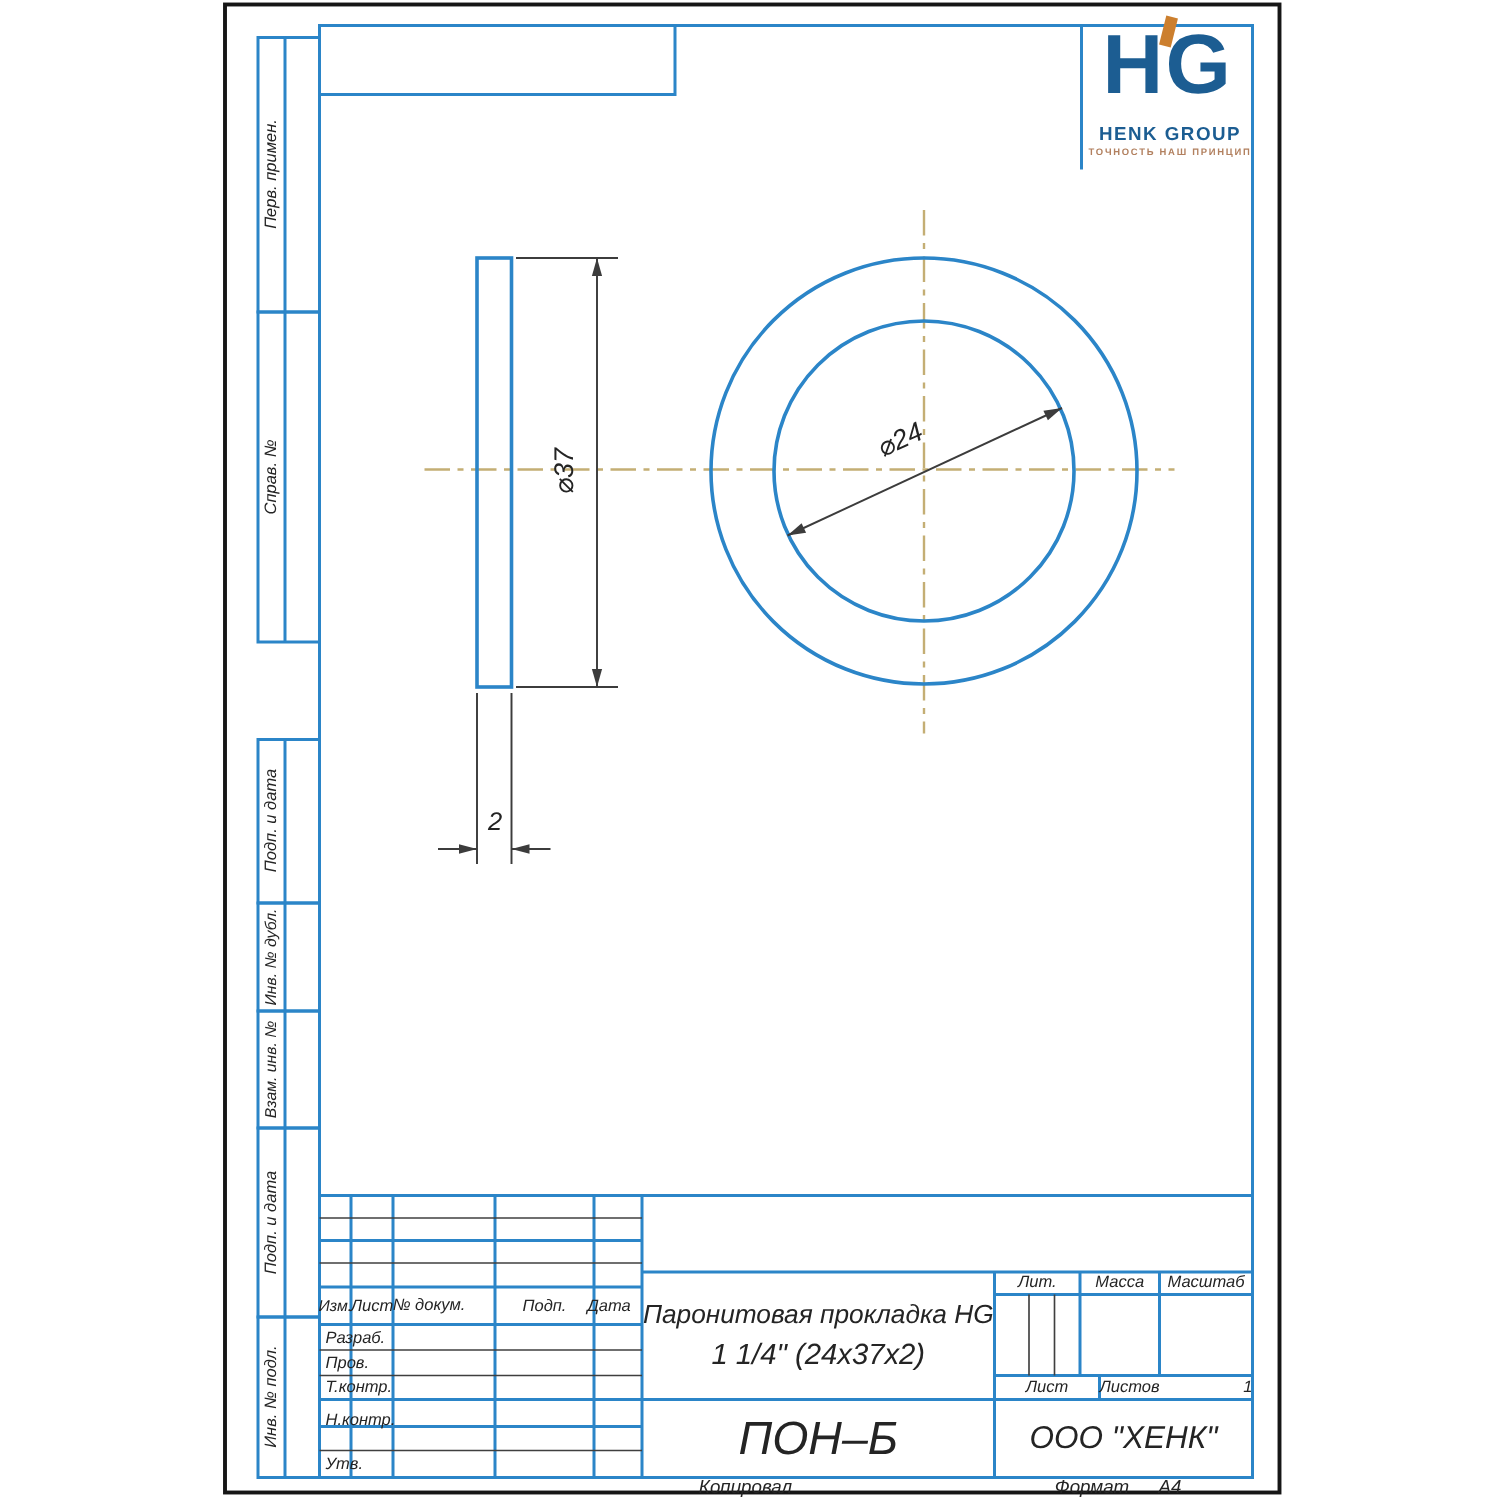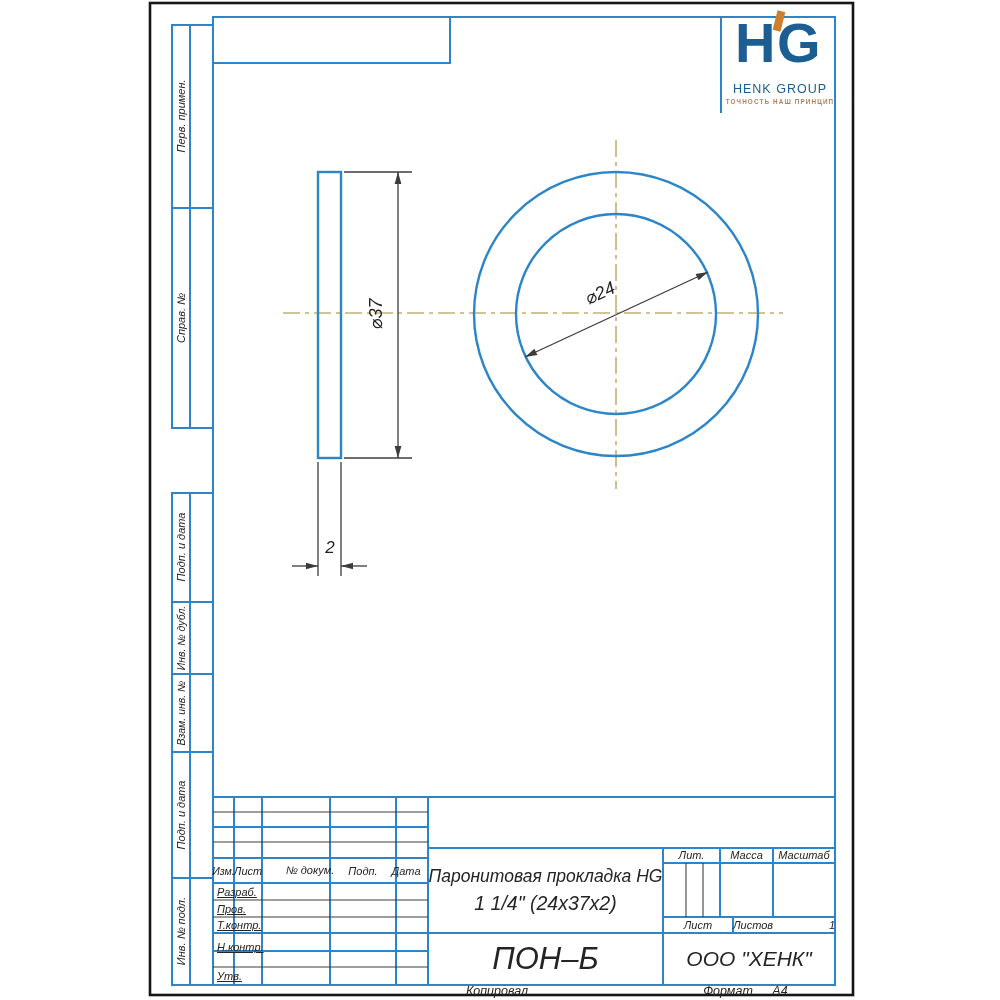--- a/index.html
+++ b/index.html
@@ -9,29 +9,29 @@
   .pg{stroke:#161616;stroke-width:2.6;fill:#ffffff;}
   .b{stroke:var(--frame_blue);stroke-width:2;fill:none;}
   .d{stroke:var(--frame_blue);stroke-width:2.4;fill:none;}
   .k{stroke:#3f3f3f;stroke-width:1.1;fill:none;}
   .c{stroke:var(--centerline_tan);stroke-width:1.6;fill:none;stroke-dasharray:17 5 4 5;}
   .m{stroke:var(--dim_dark);stroke-width:1.3;fill:none;}
   .ar{fill:var(--dim_dark);stroke:none;}
   .t{position:absolute;display:flex;align-items:center;justify-content:center;
      font-style:italic;color:#242424;white-space:nowrap;}
   .vt{transform:rotate(-90deg);}
-  .lbl{justify-content:flex-start;padding-left:4px;box-sizing:border-box;text-decoration:underline;}
+  .lbl{justify-content:flex-start;padding-left:4px;box-sizing:border-box;}
   .dim{font-size:18px;}
   .titlebox{flex-direction:column;line-height:1.45;}
   .mono{position:absolute;left:733px;top:8px;width:96px;height:76px;font-style:normal;}
   .mono .glyph{position:absolute;top:0;font-weight:700;font-size:56px;line-height:70px;
      color:var(--brand_blue);font-family:"Liberation Sans","DejaVu Sans",sans-serif;}
   .orangemark{position:absolute;left:42px;top:3px;width:8px;height:20px;
      background:var(--brand_orange);transform:rotate(14deg);}
-  .brandname{left:731px;top:82px;width:98px;height:13px;font-style:normal;font-weight:400;
+  .brandname{left:731px;top:82px;width:98px;height:13px;font-style:normal;font-weight:700;
      font-size:12.5px;letter-spacing:1px;color:var(--brand_blue);}
   .tagline{left:726px;top:97px;width:108px;height:9px;font-style:normal;font-weight:700;
      font-size:6.3px;letter-spacing:1.15px;color:var(--tagline_brown);}
 </style>
 </head>
 <body>
 
 <div class="stage" style="--frame_blue: #2b85c8; --centerline_tan: #c4ae74; --dim_dark: #3c3c3c; --brand_blue: #1c5d92; --brand_orange: #cc7f2e; --tagline_brown: #b2805f;">
 
   <svg width="1000" height="1000" viewBox="0 0 1000 1000">
@@ -129,21 +129,21 @@
   <span class="t vt" style="left:91px;top:107px;width:180px;height:18px;font-size:11px">Перв. примен.</span>
   <span class="t vt" style="left:73px;top:309px;width:216px;height:18px;font-size:11px">Справ. №</span>
   <span class="t vt" style="left:128px;top:538px;width:106px;height:18px;font-size:11px">Подп. и дата</span>
   <span class="t vt" style="left:146px;top:629px;width:70px;height:18px;font-size:10.5px">Инв. № дубл.</span>
   <span class="t vt" style="left:143px;top:704px;width:76px;height:18px;font-size:10.5px">Взам. инв. №</span>
   <span class="t vt" style="left:120px;top:806px;width:122px;height:18px;font-size:11px">Подп. и дата</span>
   <span class="t vt" style="left:129px;top:922px;width:104px;height:18px;font-size:11px">Инв. № подл.</span>
 
   <span class="t" style="left:213px;top:858px;width:21px;height:25px;font-size:10.5px">Изм.</span>
   <span class="t" style="left:234px;top:858px;width:28px;height:25px;font-size:11px">Лист</span>
-  <span class="t" style="left:276px;top:858px;width:68px;height:24px;font-size:11px">№ докум.</span>
+  <span class="t" style="left:252px;top:858px;width:68px;height:24px;font-size:11px">№ докум.</span>
   <span class="t" style="left:330px;top:858px;width:66px;height:25px;font-size:11px">Подп.</span>
   <span class="t" style="left:396px;top:858px;width:20px;height:25px;font-size:11px">Дата</span>
 
   <span class="t lbl" style="left:213px;top:883px;width:70px;height:17px;font-size:11px">Разраб.</span>
   <span class="t lbl" style="left:213px;top:900px;width:70px;height:17px;font-size:11px">Пров.</span>
   <span class="t lbl" style="left:213px;top:917px;width:70px;height:16px;font-size:11px">Т.контр.</span>
   <span class="t lbl" style="left:213px;top:939px;width:70px;height:16px;font-size:11px">Н.контр.</span>
   <span class="t lbl" style="left:213px;top:967px;width:70px;height:18px;font-size:11px">Утв.</span>
 
   <div class="t titlebox" style="left:430px;top:850px;width:231px;height:81px">

